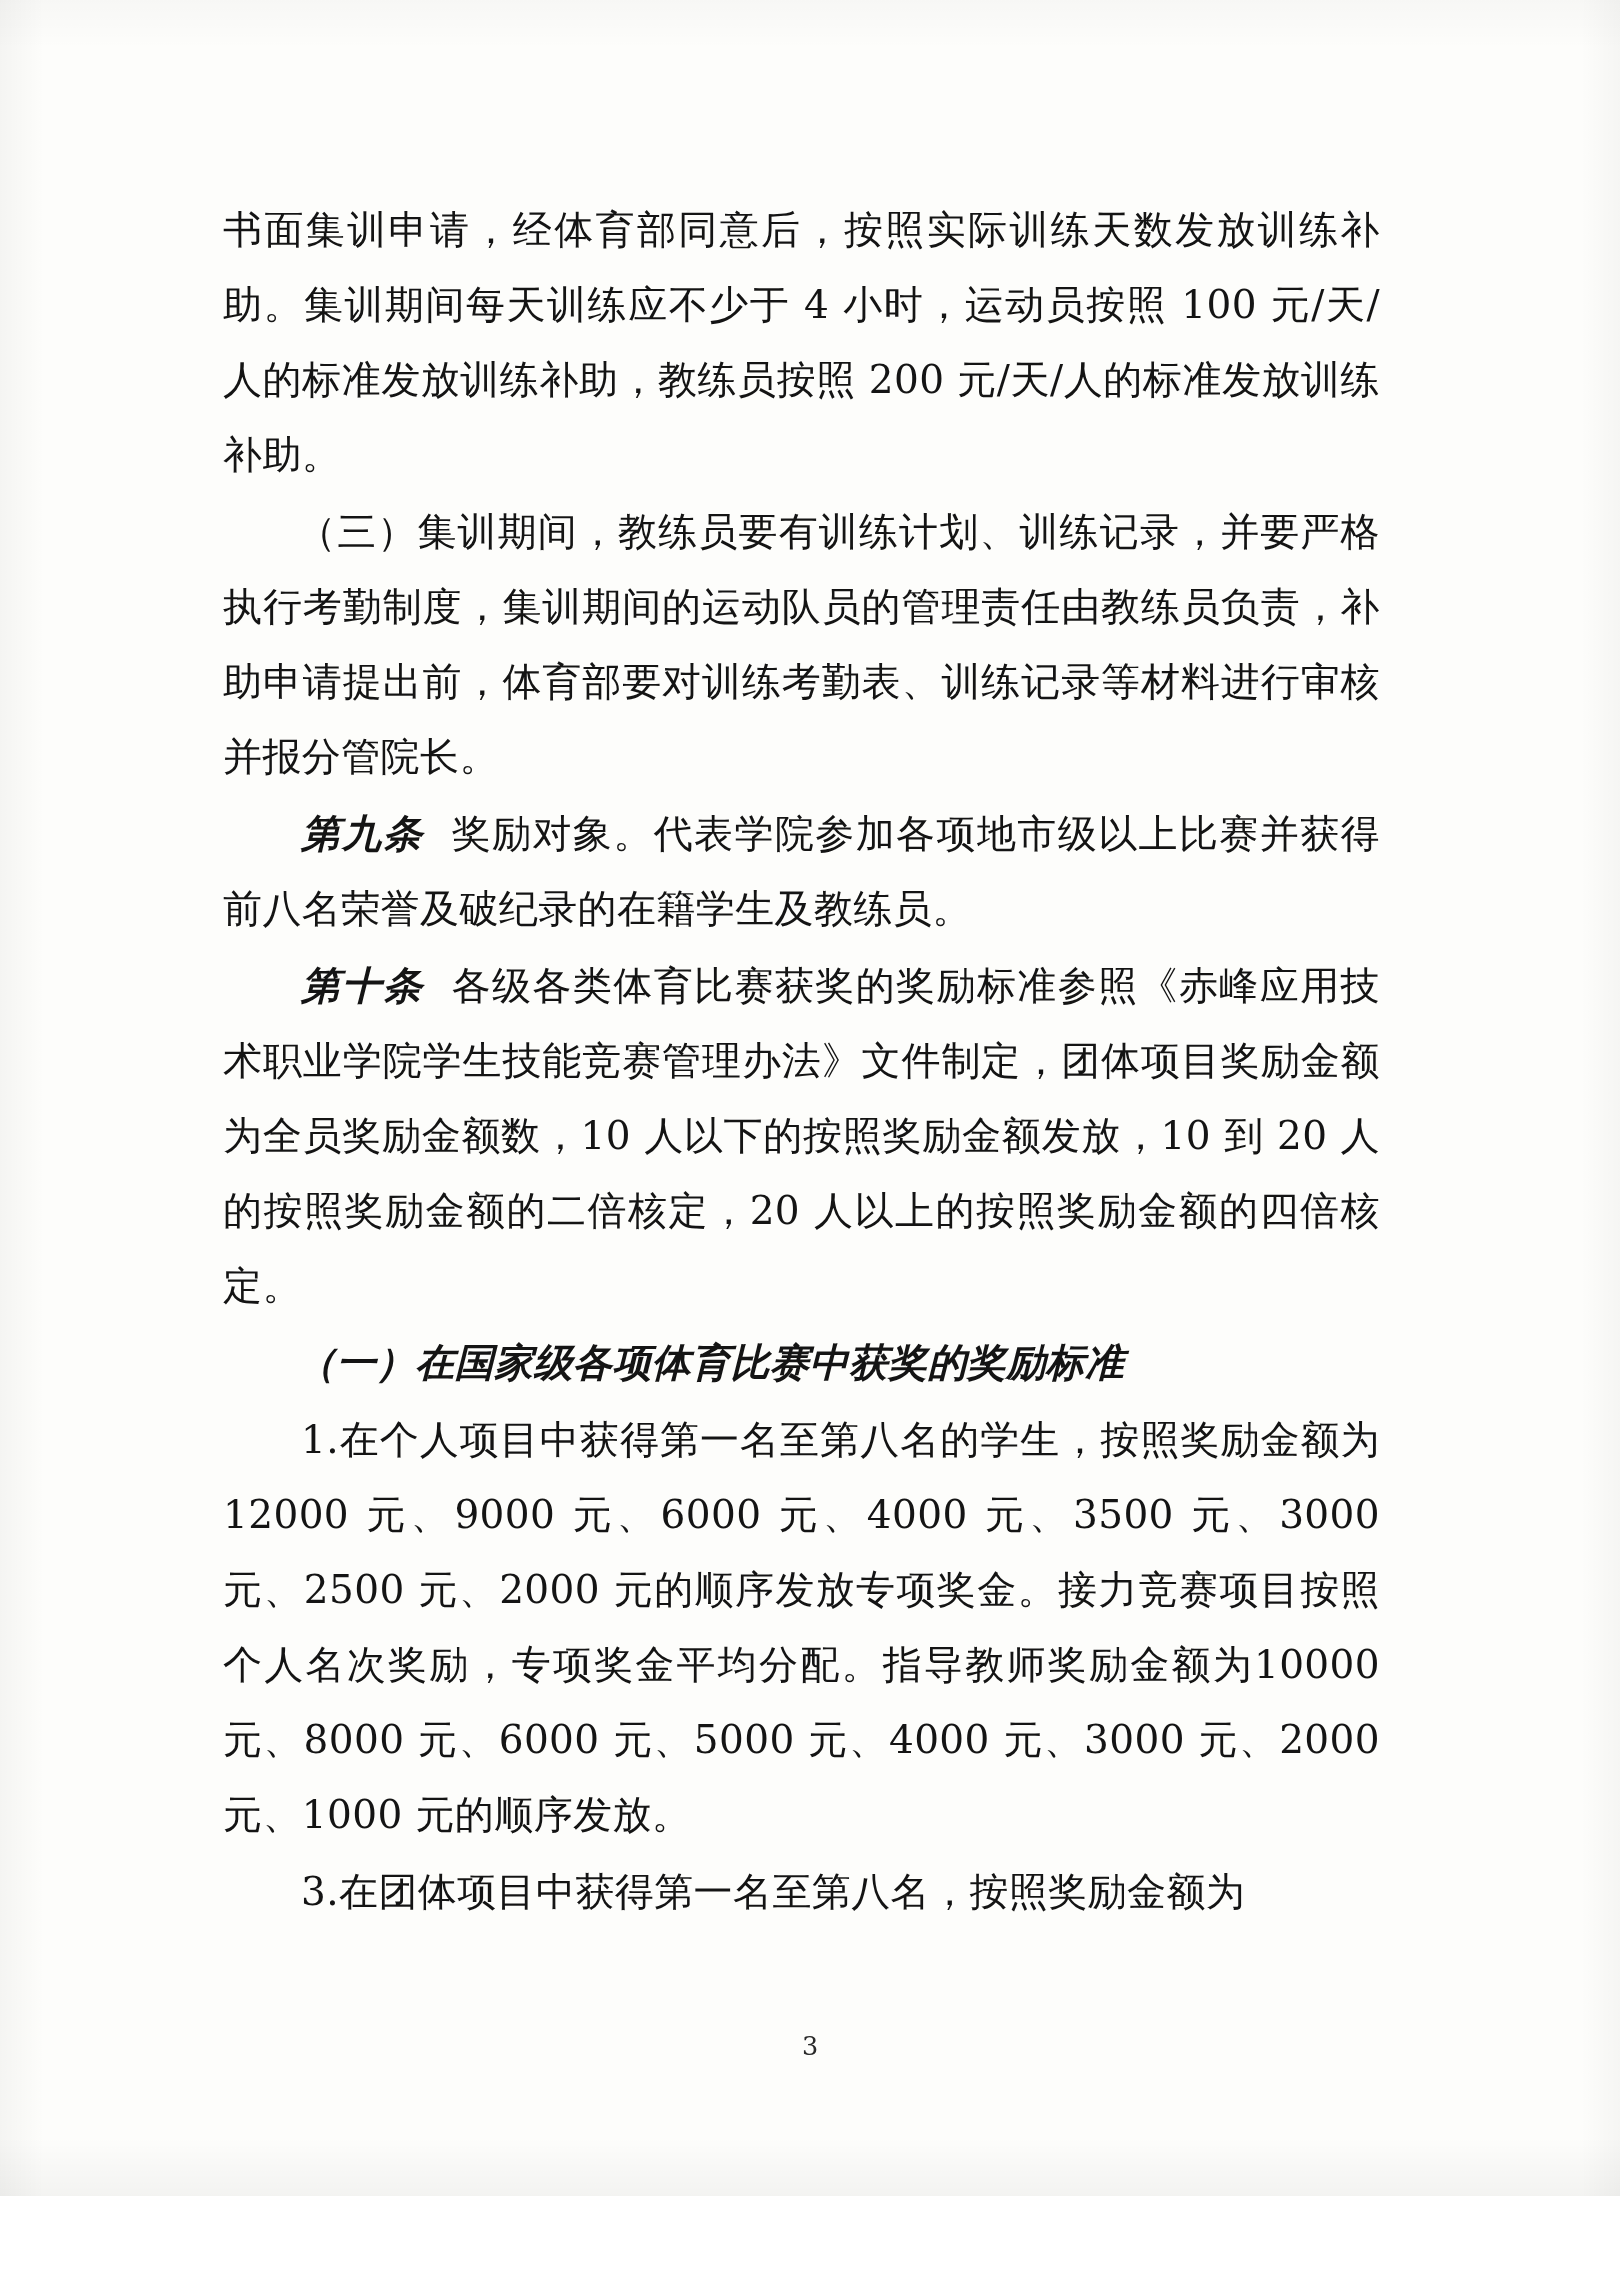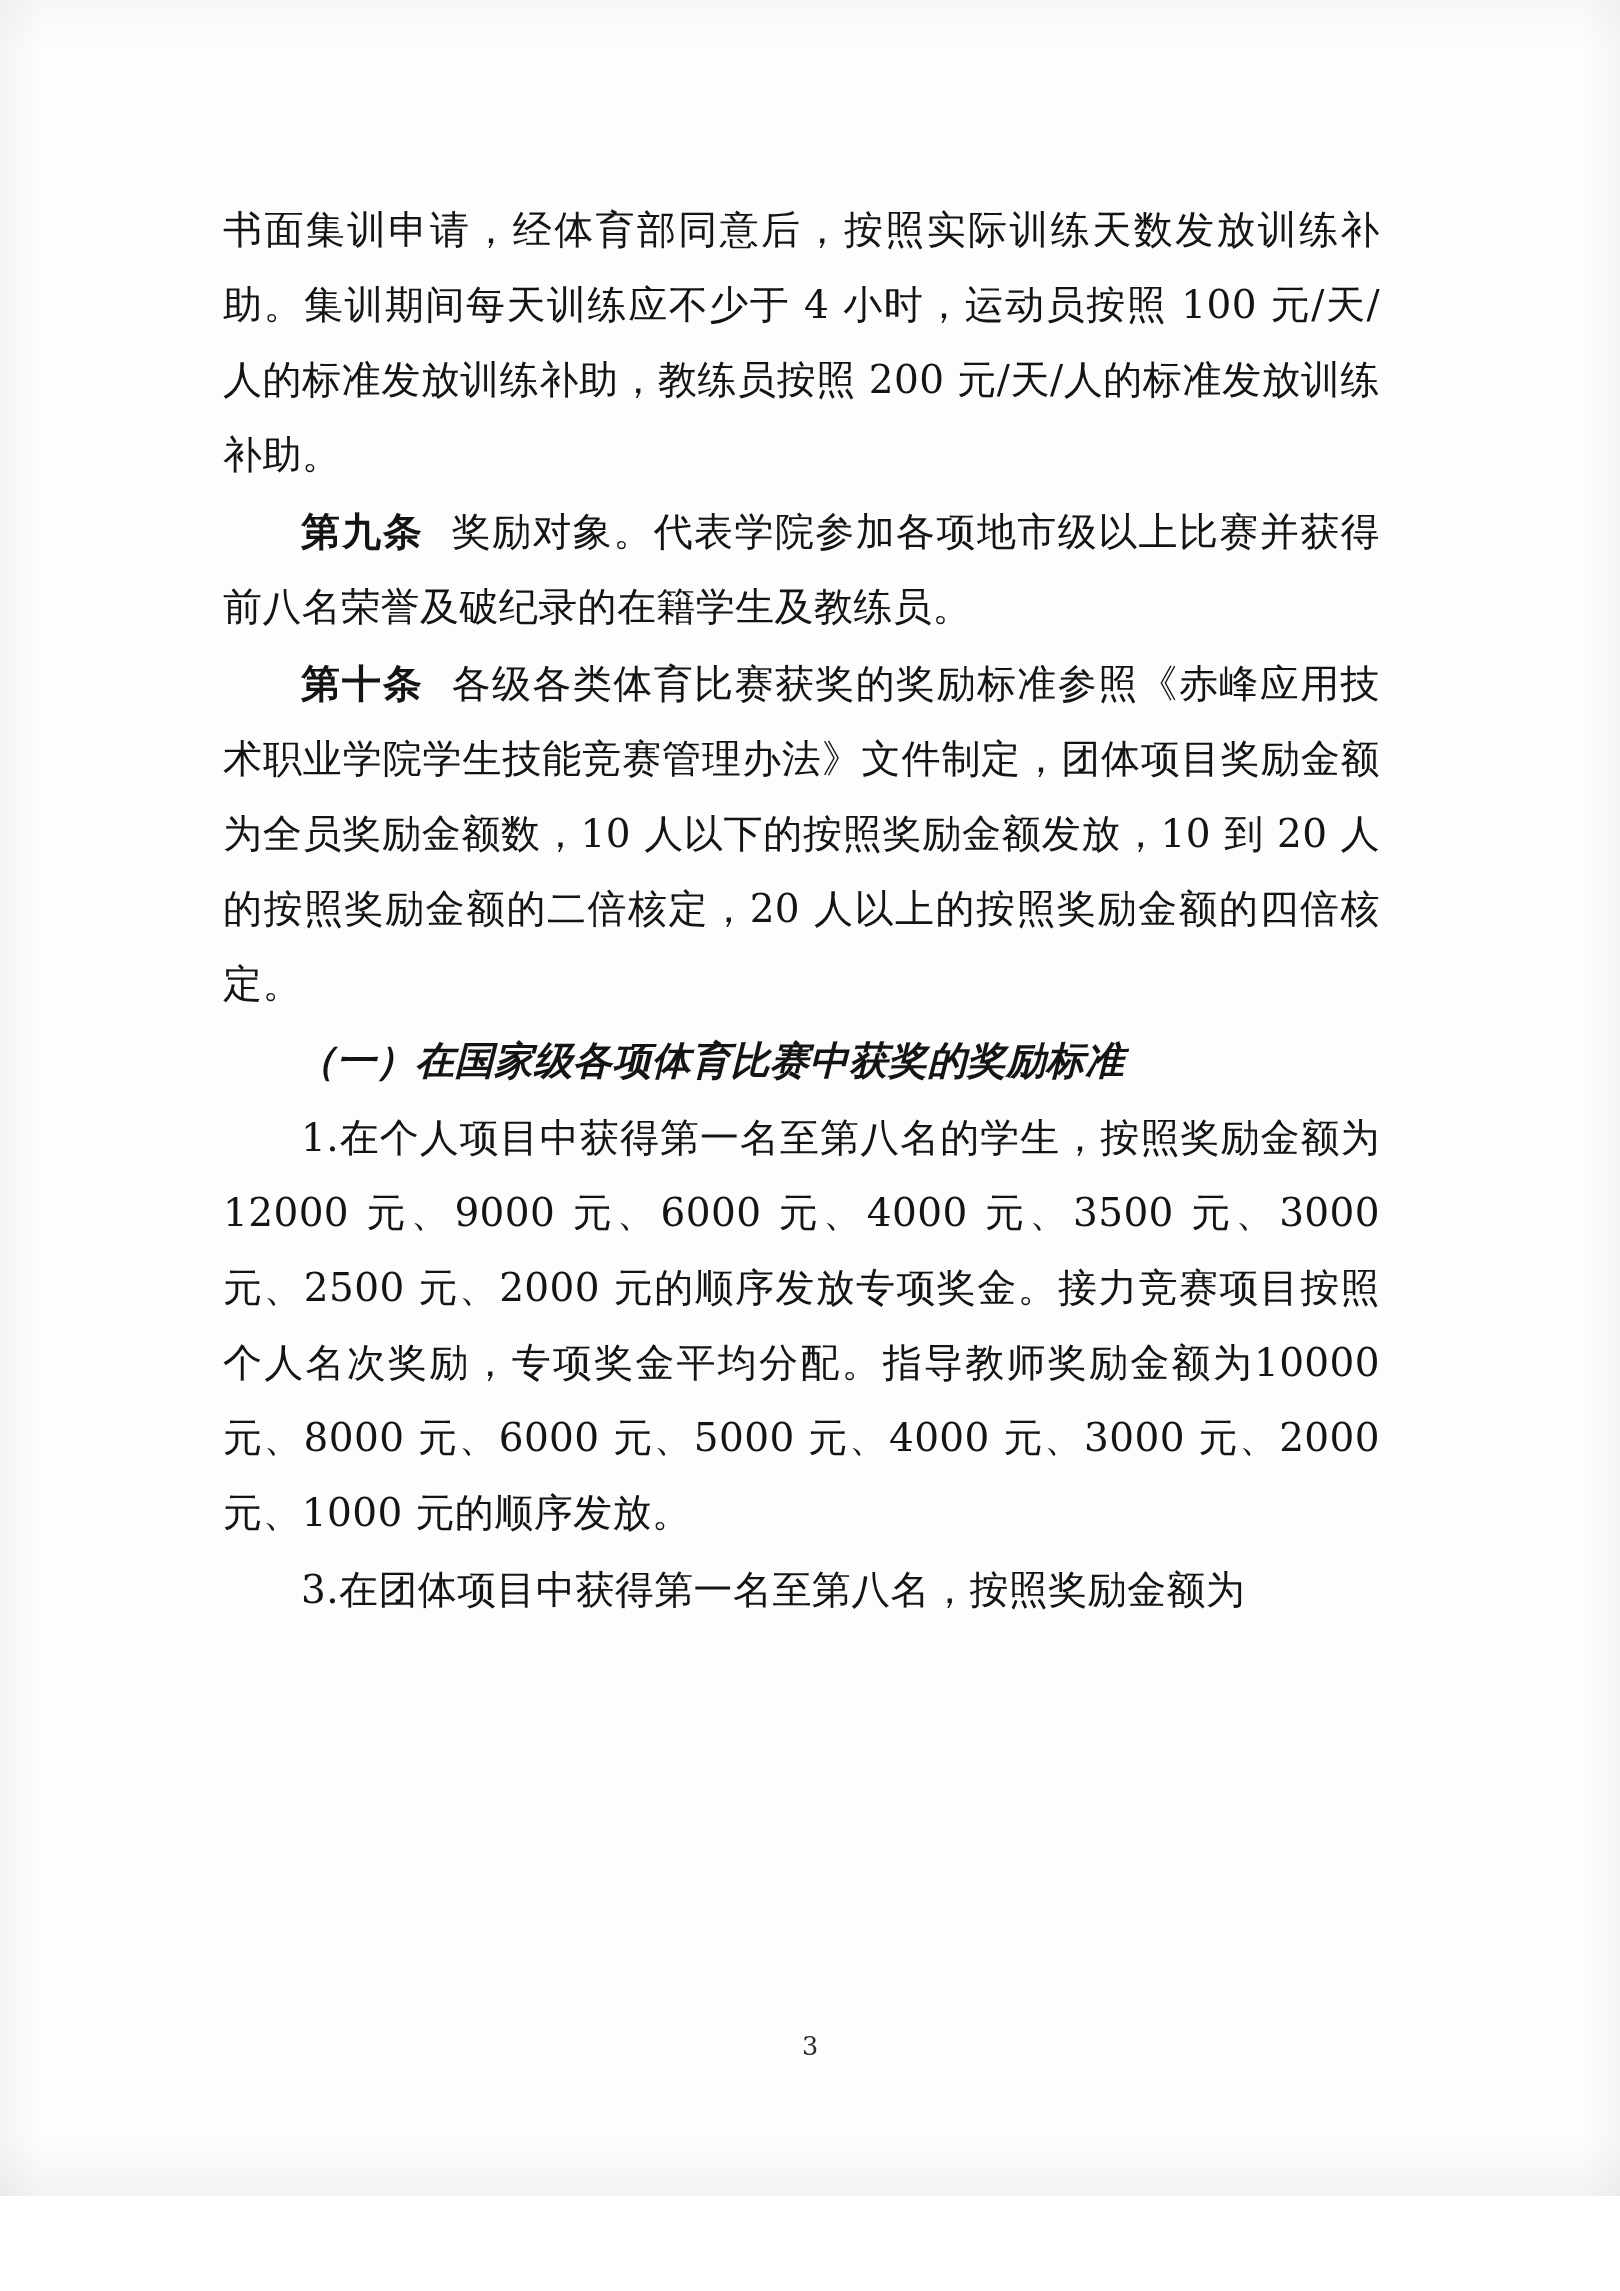--- a/index.html
+++ b/index.html
@@ -59,20 +59,21 @@
     text-align: center;
     font-weight: bold;
     color: #0f0f0f;
     font-family: "DejaVu Sans", "Liberation Sans", sans-serif;
     letter-spacing: 1px;
   }
   .art-label {
     font-weight: bold;
     font-family: "DejaVu Serif", "Liberation Serif", serif;
     letter-spacing: 1px;
+    font-style: italic;
   }
   .bold-head {
     font-weight: bold;
     font-family: "DejaVu Sans", "Liberation Sans", sans-serif;
     font-style: italic;
   }
   .page-number {
     position: absolute;
     left: 0;
     right: 0;
@@ -84,20 +85,21 @@
   }
 </style>
 </head>
 <body>
 
 <div class="page">
   <div class="content">
 
     <p class="para">书面集训申请，经体育部同意后，按照实际训练天数发放训练补助。集训期间每天训练应不少于 4 小时，运动员按照 100 元/天/人的标准发放训练补助，教练员按照 200 元/天/人的标准发放训练补助。</p>
 
+    <p class="para indent-paren">（三）集训期间，教练员要有训练计划、训练记录，并要严格执行考勤制度，集训期间的运动队员的管理责任由教练员负责，补助申请提出前，体育部要对训练考勤表、训练记录等材料进行审核并报分管院长。</p>
 
 
     <p class="para indent"><span class="art-label">第九条</span>&nbsp;&nbsp;<span>奖励对象。代表学院参加各项地市级以上比赛并获得前八名荣誉及破纪录的在籍学生及教练员。</span></p>
 
     <p class="para indent"><span class="art-label">第十条</span>&nbsp;&nbsp;<span>各级各类体育比赛获奖的奖励标准参照《赤峰应用技术职业学院学生技能竞赛管理办法》文件制定，团体项目奖励金额为全员奖励金额数，10 人以下的按照奖励金额发放，10 到 20 人的按照奖励金额的二倍核定，20 人以上的按照奖励金额的四倍核定。</span></p>
 
     <p class="para indent-paren bold-head">（一）在国家级各项体育比赛中获奖的奖励标准</p>
 
     <p class="para indent">1.在个人项目中获得第一名至第八名的学生，按照奖励金额为12000 元、9000 元、6000 元、4000 元、3500 元、3000 元、2500 元、2000 元的顺序发放专项奖金。接力竞赛项目按照个人名次奖励，专项奖金平均分配。指导教师奖励金额为10000 元、8000 元、6000 元、5000 元、4000 元、3000 元、2000 元、1000 元的顺序发放。</p>
 

